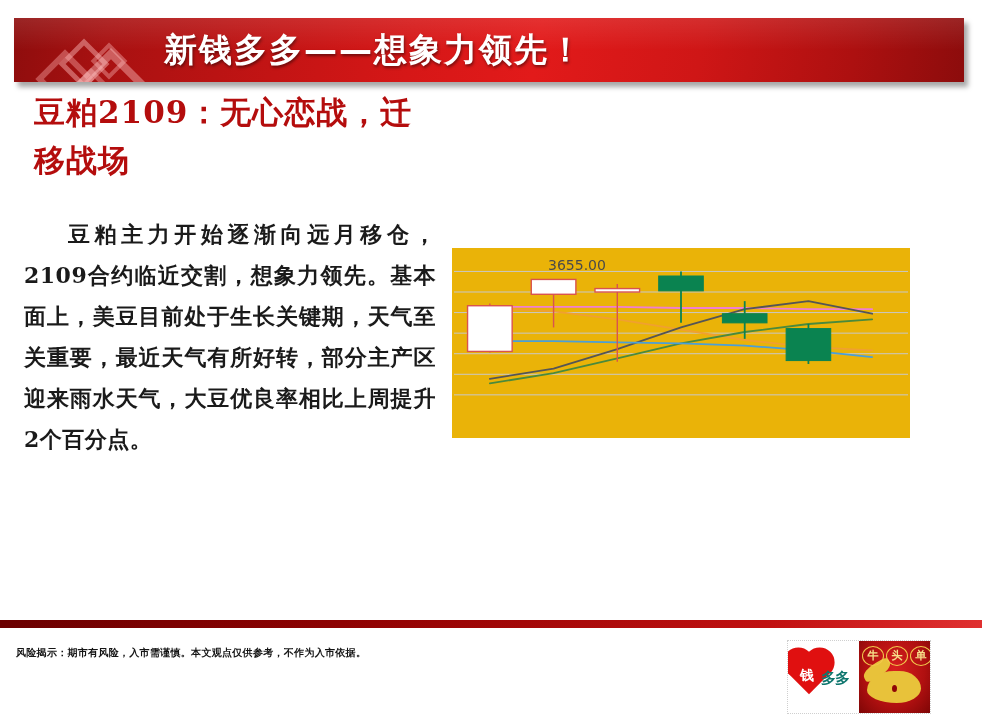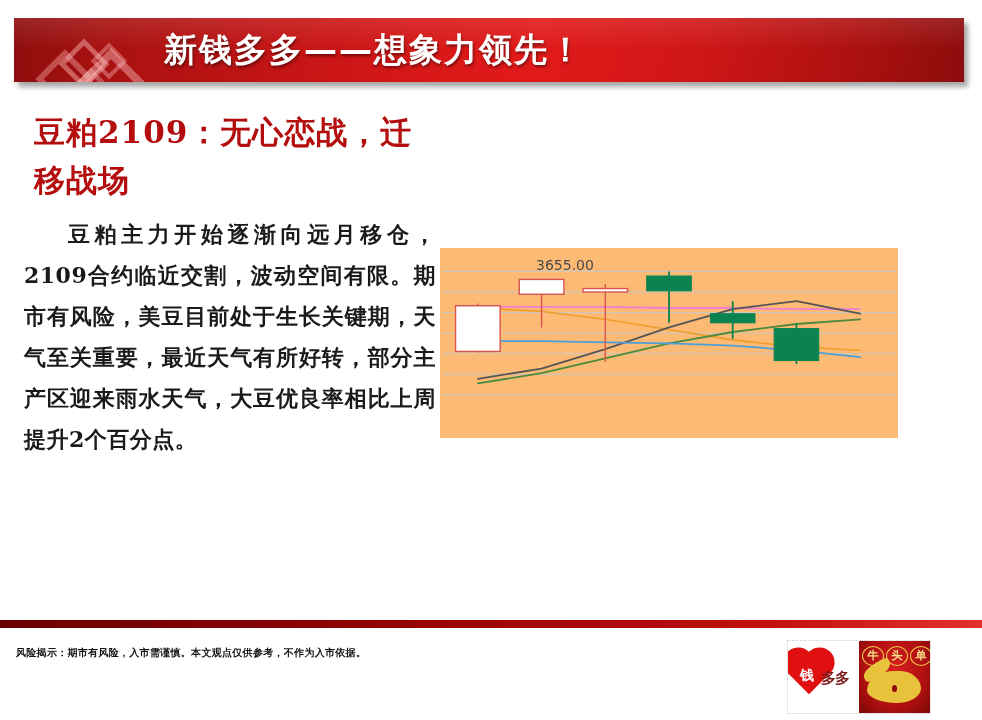--- a/index.html
+++ b/index.html
@@ -86,21 +86,21 @@
     font-weight: bold;
     letter-spacing: 2px;
     white-space: nowrap;
     text-shadow: 1px 2px 3px rgba(0,0,0,0.45);
   }
 
   
   #headline {
     position: absolute;
     left: 34px;
-    top: 108px;
+    top: 88px;
     width: 400px;
     color: #b40d0d;
     font-family: "DejaVu Serif", "Liberation Serif", serif;
     font-size: 31px;
     font-weight: bold;
     line-height: 48px;
     letter-spacing: 1px;
   }
 
   
@@ -115,25 +115,25 @@
     font-weight: bold;
     line-height: 41px;
     text-indent: 2em;
     text-align: justify;
     letter-spacing: 0.5px;
   }
 
   
   #chart-panel {
     position: absolute;
-    left: 440px;
+    left: 452px;
     top: 248px;
     width: 458px;
     height: 190px;
-    background: #fdba74;
+    background: #eab308;
   }
   #chart-svg { display: block; }
   #chart-price-label {
     position: absolute;
     left: 96px;
     top: 9px;
     font-family: "DejaVu Sans", "Liberation Sans", sans-serif;
     font-size: 14px;
     color: #4a4a4a;
     white-space: nowrap;
@@ -211,21 +211,21 @@
     color: #ffffff;
     font-family: "DejaVu Serif", "Liberation Serif", serif;
     font-size: 14px;
     font-weight: bold;
   }
   .logo-duoduo {
     position: absolute;
     left: 33px;
     top: 28px;
     z-index: 3;
-    color: #7f1d1d;
+    color: #0f766e;
     font-family: "DejaVu Serif", "Liberation Serif", serif;
     font-size: 15px;
     font-weight: bold;
     letter-spacing: -1px;
   }
   .bull-badges {
     position: absolute;
     left: 3px;
     top: 5px;
     display: flex;
@@ -283,21 +283,21 @@
   <div class="logo-knot knot-a"></div>
   <div class="logo-knot knot-b"></div>
   <div class="logo-knot knot-c"></div>
   <div class="logo-knot knot-d"></div>
   <div class="logo-knot knot-e"></div>
   <div id="banner-title">新钱多多——想象力领先！</div>
 </div>
 
 <div id="headline">豆粕2109：无心恋战，迁移战场</div>
 
-<div id="body-paragraph">豆粕主力开始逐渐向远月移仓，2109合约临近交割，波动空间有限。期市有风险，美豆目前处于生长关键期，天气至关重要，最近天气有所好转，部分主产区迎来雨水天气，大豆优良率相比上周提升2个百分点。</div>
+<div id="body-paragraph">豆粕主力开始逐渐向远月移仓，2109合约临近交割，想象力领先。基本面上，美豆目前处于生长关键期，天气至关重要，最近天气有所好转，部分主产区迎来雨水天气，大豆优良率相比上周提升2个百分点。</div>
 
 <div id="chart-panel">
   <svg id="chart-svg" width="458" height="190" viewBox="0 0 458 190">
     <g id="grid-lines">
         <line x1="2" x2="456" y1="23.428571428571427" y2="23.428571428571427" stroke="#c8c8c8" stroke-width="1"></line>
         <line x1="2" x2="456" y1="44" y2="44" stroke="#c8c8c8" stroke-width="1"></line>
         <line x1="2" x2="456" y1="64.57142857142857" y2="64.57142857142857" stroke="#c8c8c8" stroke-width="1"></line>
         <line x1="2" x2="456" y1="85.14285714285714" y2="85.14285714285714" stroke="#c8c8c8" stroke-width="1"></line>
         <line x1="2" x2="456" y1="105.71428571428572" y2="105.71428571428572" stroke="#c8c8c8" stroke-width="1"></line>
         <line x1="2" x2="456" y1="126.28571428571429" y2="126.28571428571429" stroke="#c8c8c8" stroke-width="1"></line>

